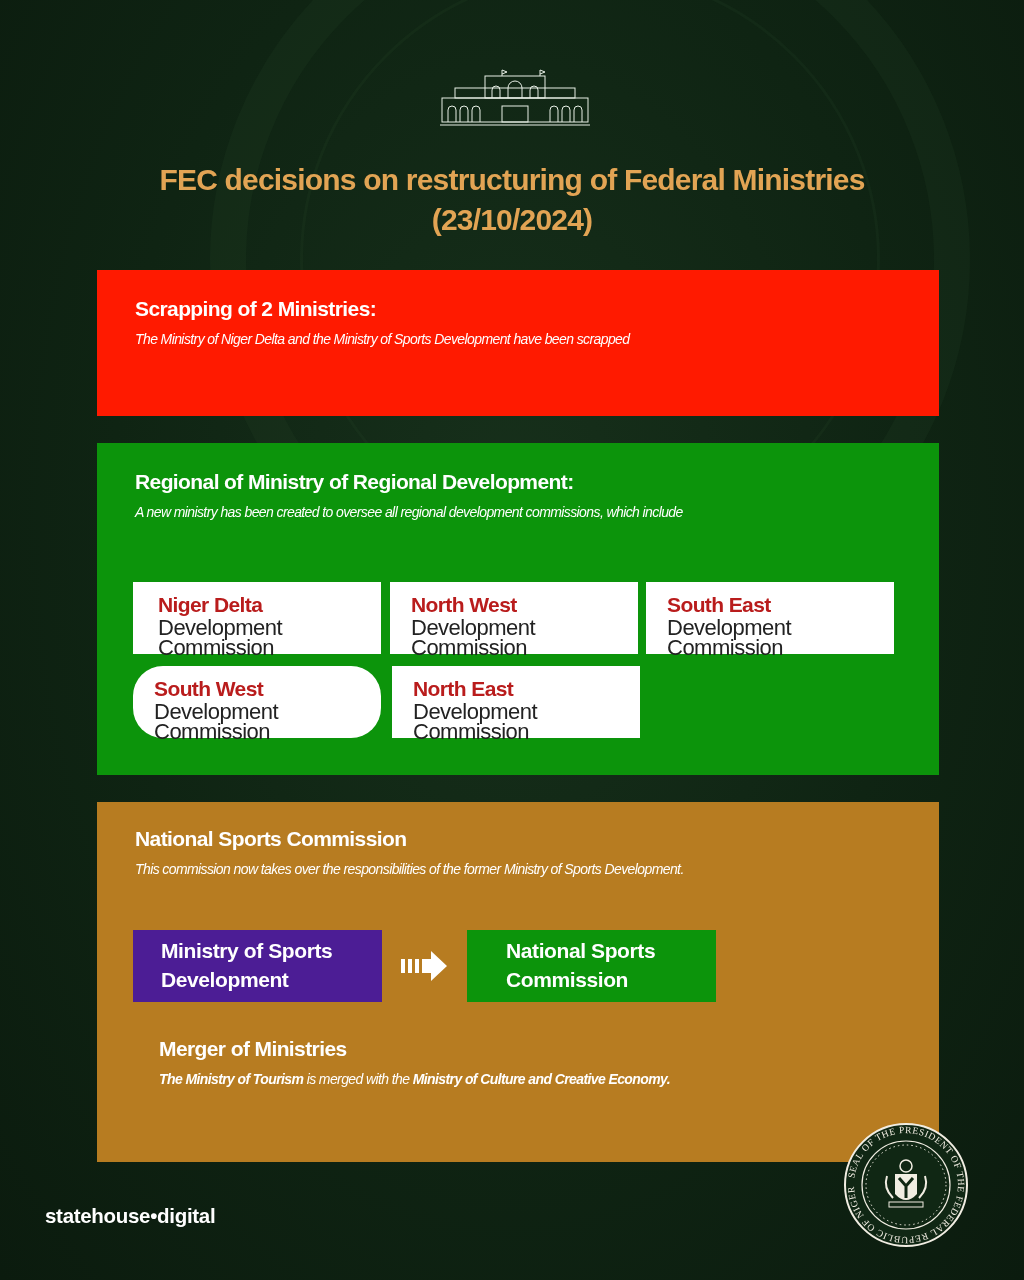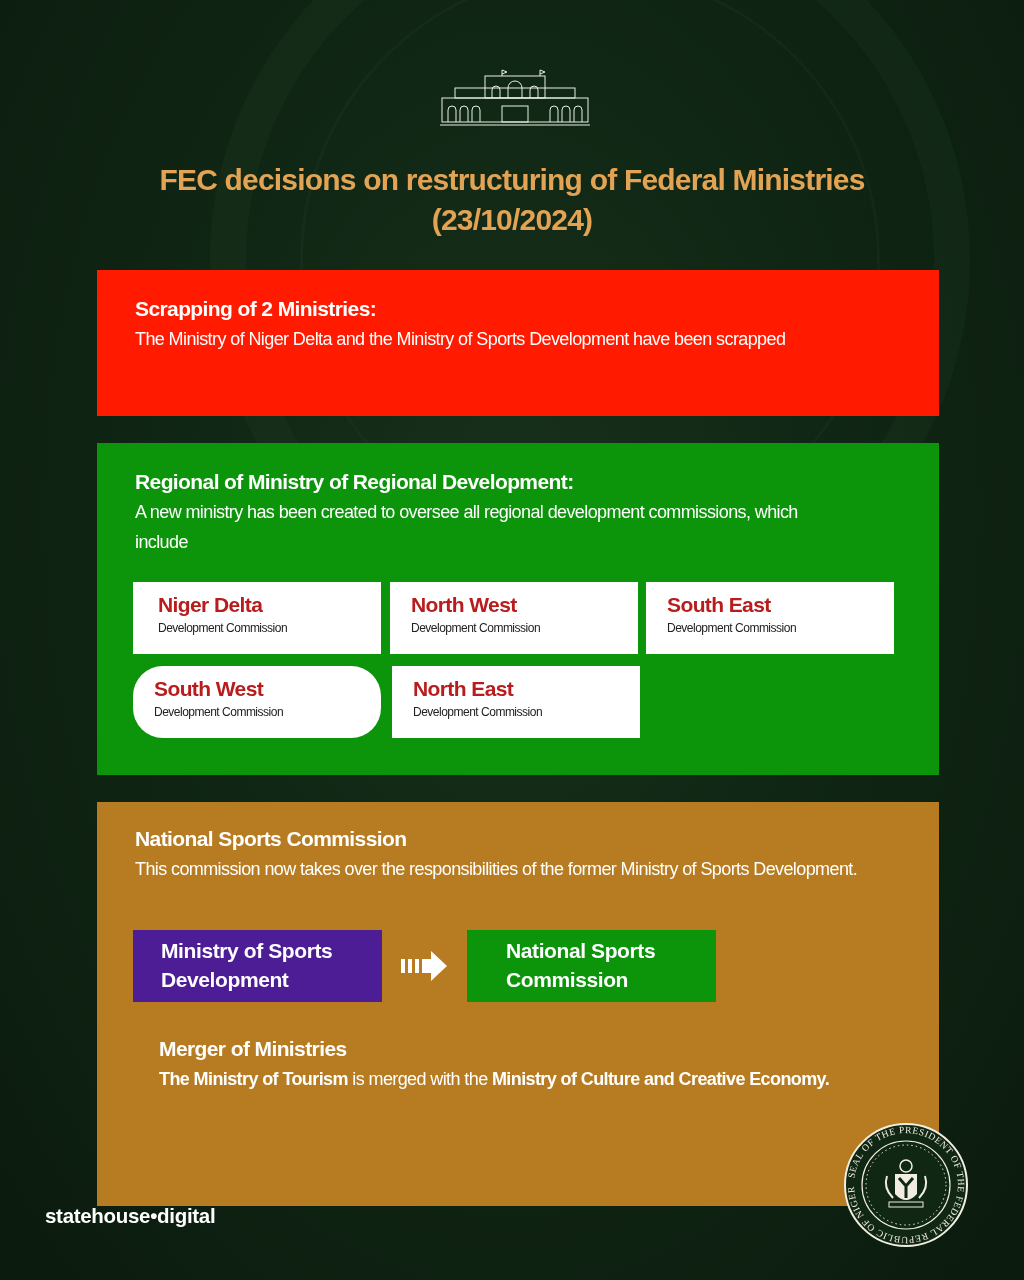--- a/index.html
+++ b/index.html
@@ -26,29 +26,29 @@
     position: absolute; left: 0; top: 160px; width: 1024px;
     text-align: center; color: #e2a454;
     font-weight: 700; font-size: 30px; line-height: 40px; letter-spacing: -0.8px;
   }
   .panel {
     position: absolute; left: 97px; width: 842px;
     padding-left: 38px; padding-right: 40px;
   }
   .panel-red { top: 270px; height: 146px; background: #ff1a00; padding-top: 24px; }
   .panel-green { top: 443px; height: 332px; background: #0c940b; padding-top: 24px; }
-  .panel-brown { top: 802px; height: 404px; background: #b77c21; padding-top: 22px; }
+  .panel-brown { top: 802px; height: 360px; background: #b77c21; padding-top: 22px; }
   .heading { font-weight: 700; font-size: 21px; line-height: 30px; letter-spacing: -0.6px; }
-  .body { font-size: 18px; line-height: 30px; letter-spacing: -0.6px; }
+  .body { font-size: 14px; line-height: 30px; letter-spacing: -0.6px; font-style: italic; }
   .card {
     position: absolute; width: 248px; height: 72px; background: #ffffff;
     color: #0f2a12; padding: 10px 0 0 25px;
   }
   .card .cname { font-weight: 700; font-size: 21px; line-height: 26px; letter-spacing: -0.6px; color: #b91c1c; }
-  .card .csub { font-size: 12px; line-height: 20px; letter-spacing: -0.5px; color: #222; }
+  .card .csub { font-size: 22px; line-height: 20px; letter-spacing: -0.5px; color: #222; }
   .flow-box {
     position: absolute; top: 128px; width: 249px; height: 72px;
     font-weight: 700; font-size: 21px; line-height: 29px; letter-spacing: -0.4px;
     padding: 6px 0 0 28px;
   }
   .flow-from { left: 36px; background: #4c1d95; }
   .flow-to { left: 370px; background: #0c940b; padding-left: 39px; }
   .arrow { position: absolute; left: 302px; top: 148px; width: 50px; height: 32px; }
   .merger { position: absolute; left: 38px; top: 232px; right: 40px; margin-left: 24px; }
   .b { font-weight: 700; }

